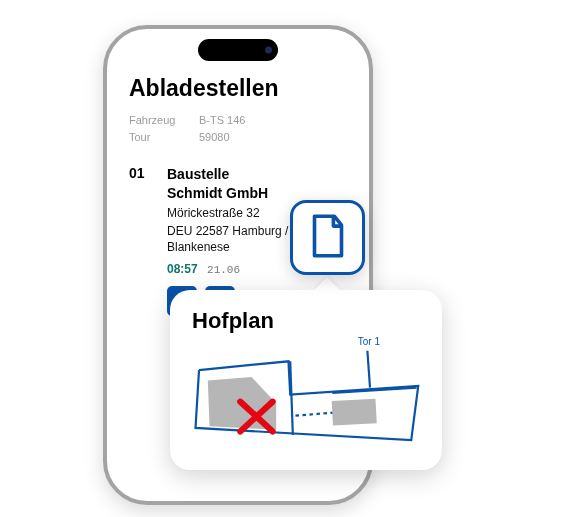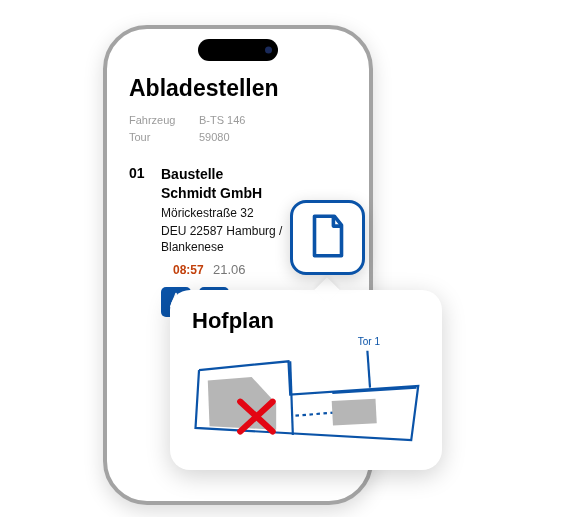--- a/index.html
+++ b/index.html
@@ -72,43 +72,43 @@
       line-height: 1.5;
       color: #9b9b9b;
       gap: 8px;
     }
     .meta-label { width: 62px; color: #9b9b9b; }
     .meta-value { color: #9b9b9b; }
 
     .stop {
       display: flex;
       margin-top: 20px;
-      gap: 8px;
+      gap: 14px;
     }
     .stop-num {
       width: 24px;
       font-size: 14px;
       font-weight: 800;
       color: #000;
     }
     .stop-body {
       flex: 1;
       font-size: 12px;
       line-height: 1.35;
     }
     .stop-name1, .stop-name2 {
       font-weight: 800;
       font-size: 14px;
       color: #000;
     }
     .stop-street { margin-top: 2px; color: #111; }
     .stop-city   { margin-top: 2px; color: #111; }
     .timeline { margin-top: 6px; }
-    .time { font-weight: 800; font-size: 12px; color: #c2410c; display: inline-block; margin-right:6px;margin-left:12px;}
-    .date { font-size: 13px; color: #777; display: inline-block; }
+    .time { font-weight: 800; font-size: 12px; color: #0f766e; display: inline-block; margin-right:6px;}
+    .date { font-size: 11px; color: #777; display: inline-block; font-family: Liberation Mono, monospace; }
 
     .action-row {
       margin-top: 8px;
       display: flex;
       gap: 8px;
     }
     .action-btn {
       width: 30px; height: 30px;
       border-radius: 5px;
       background: #0a53a8;

